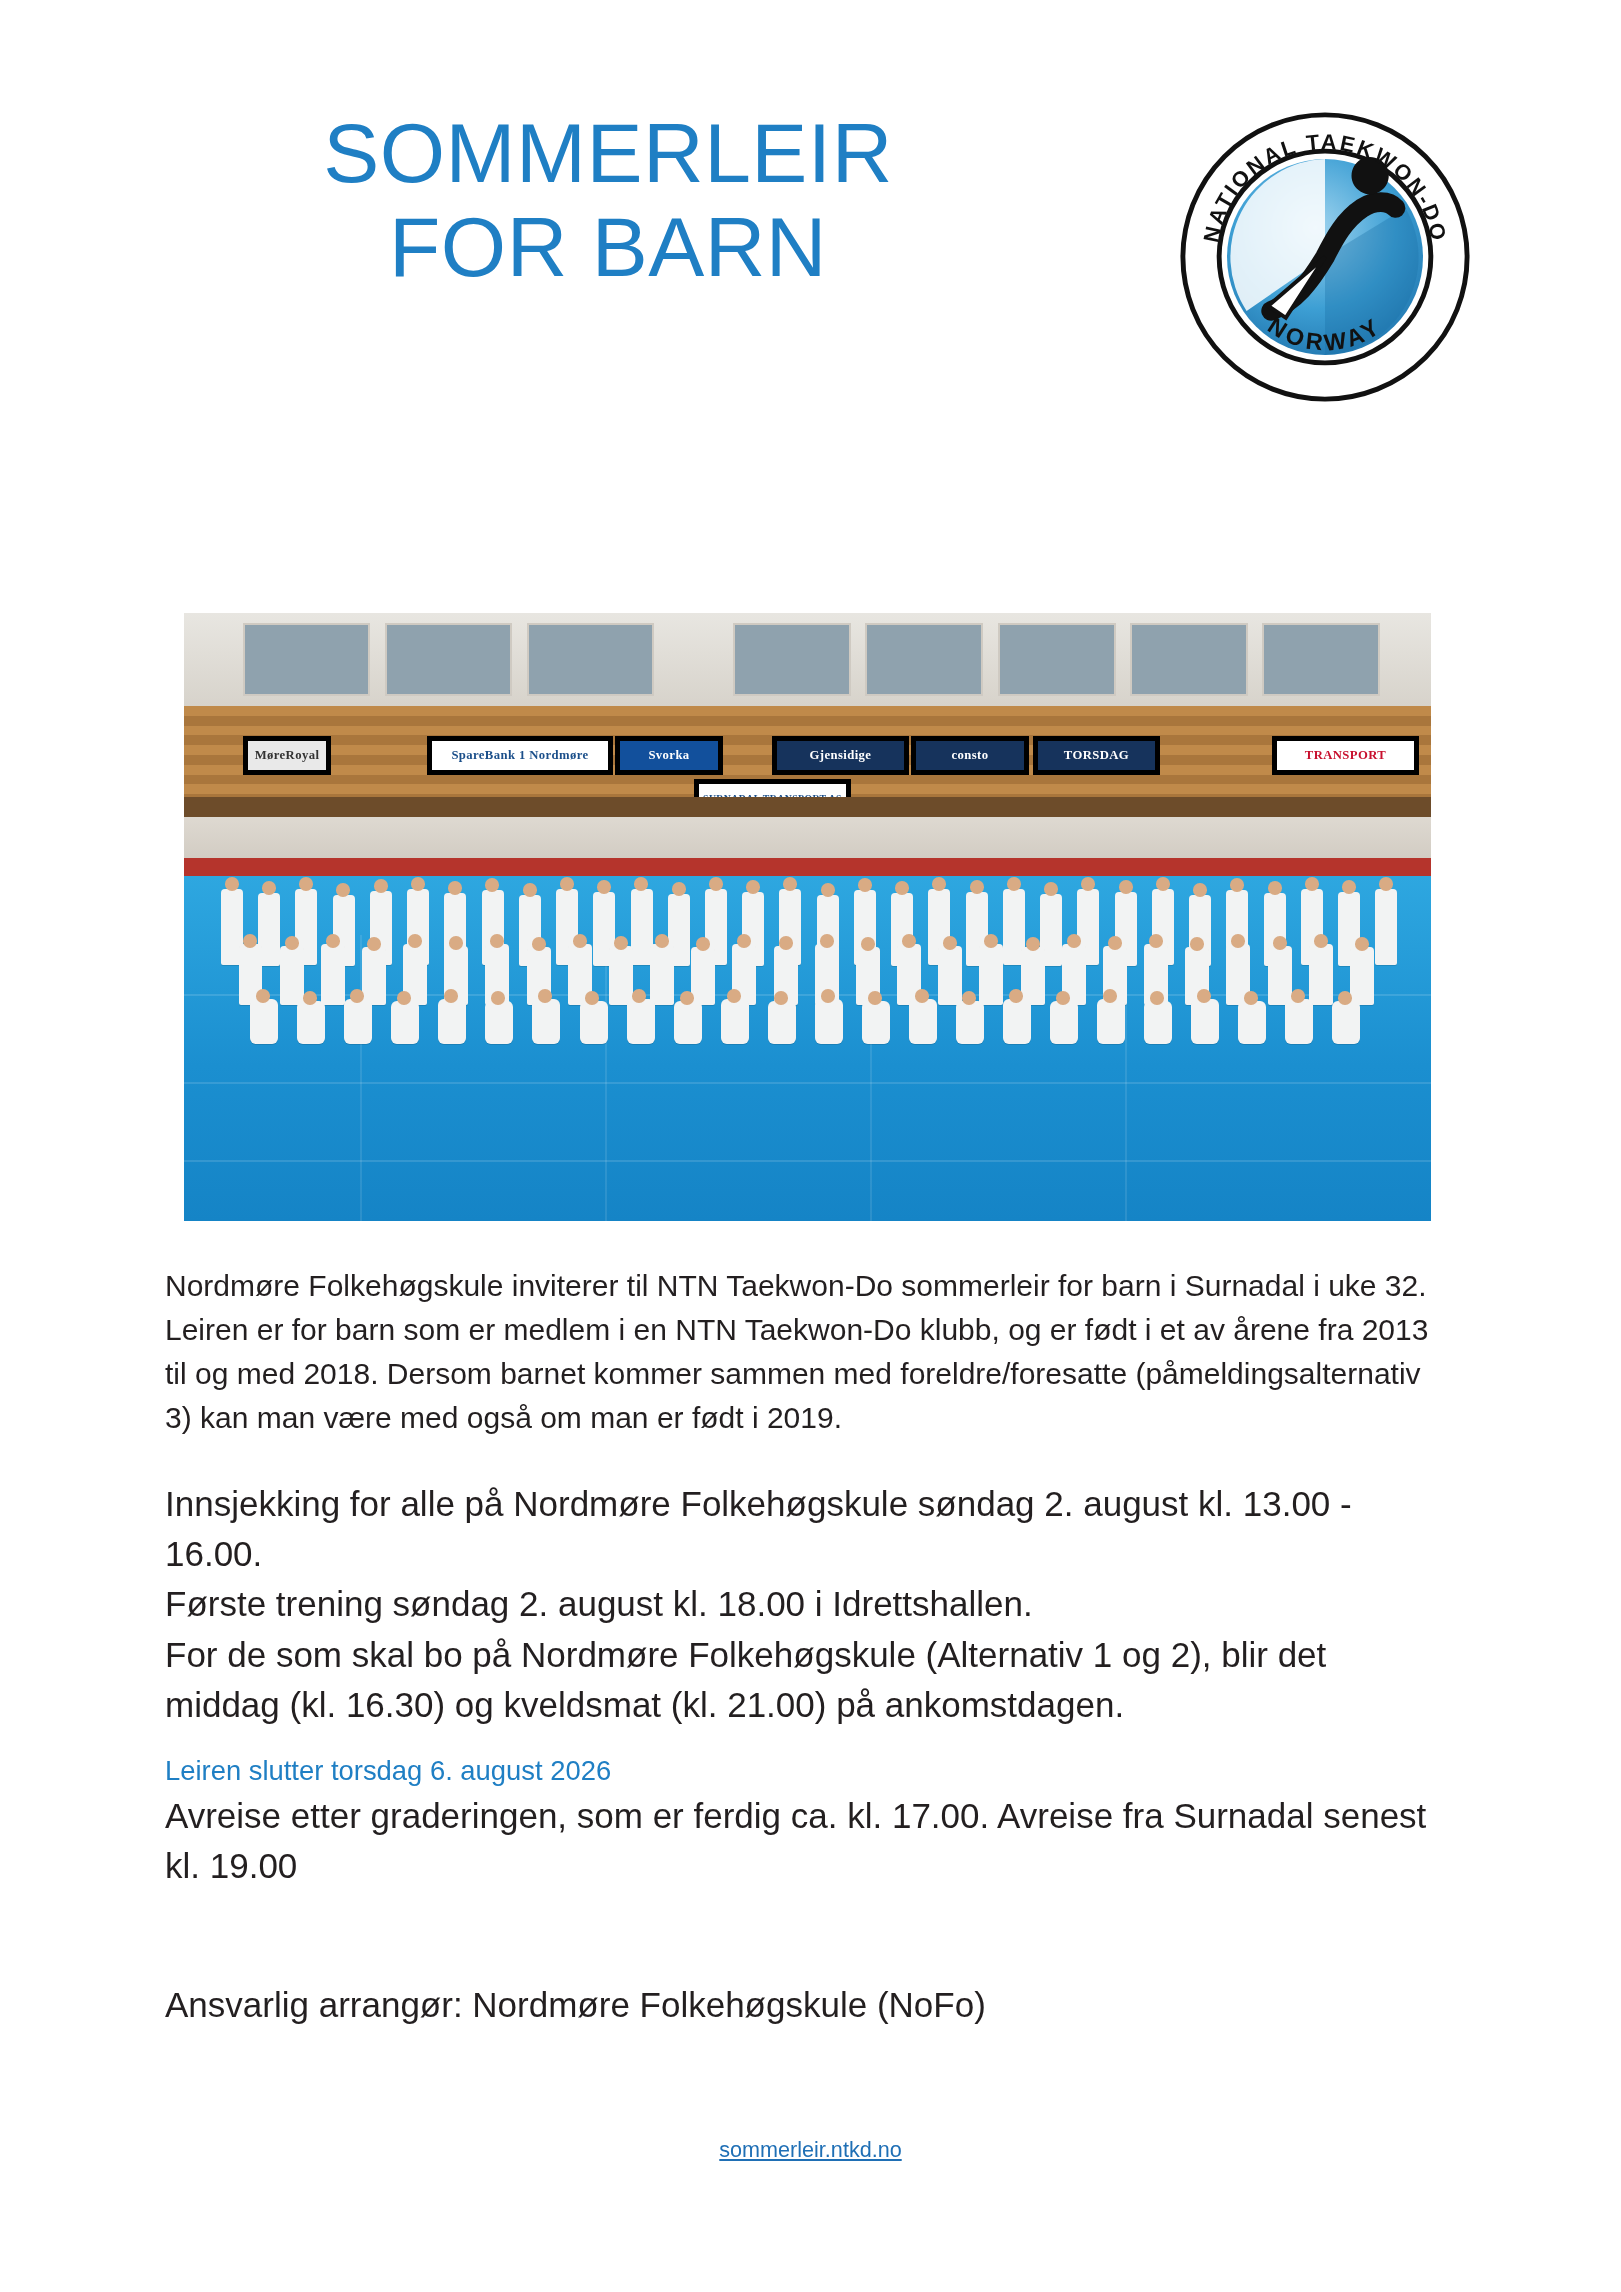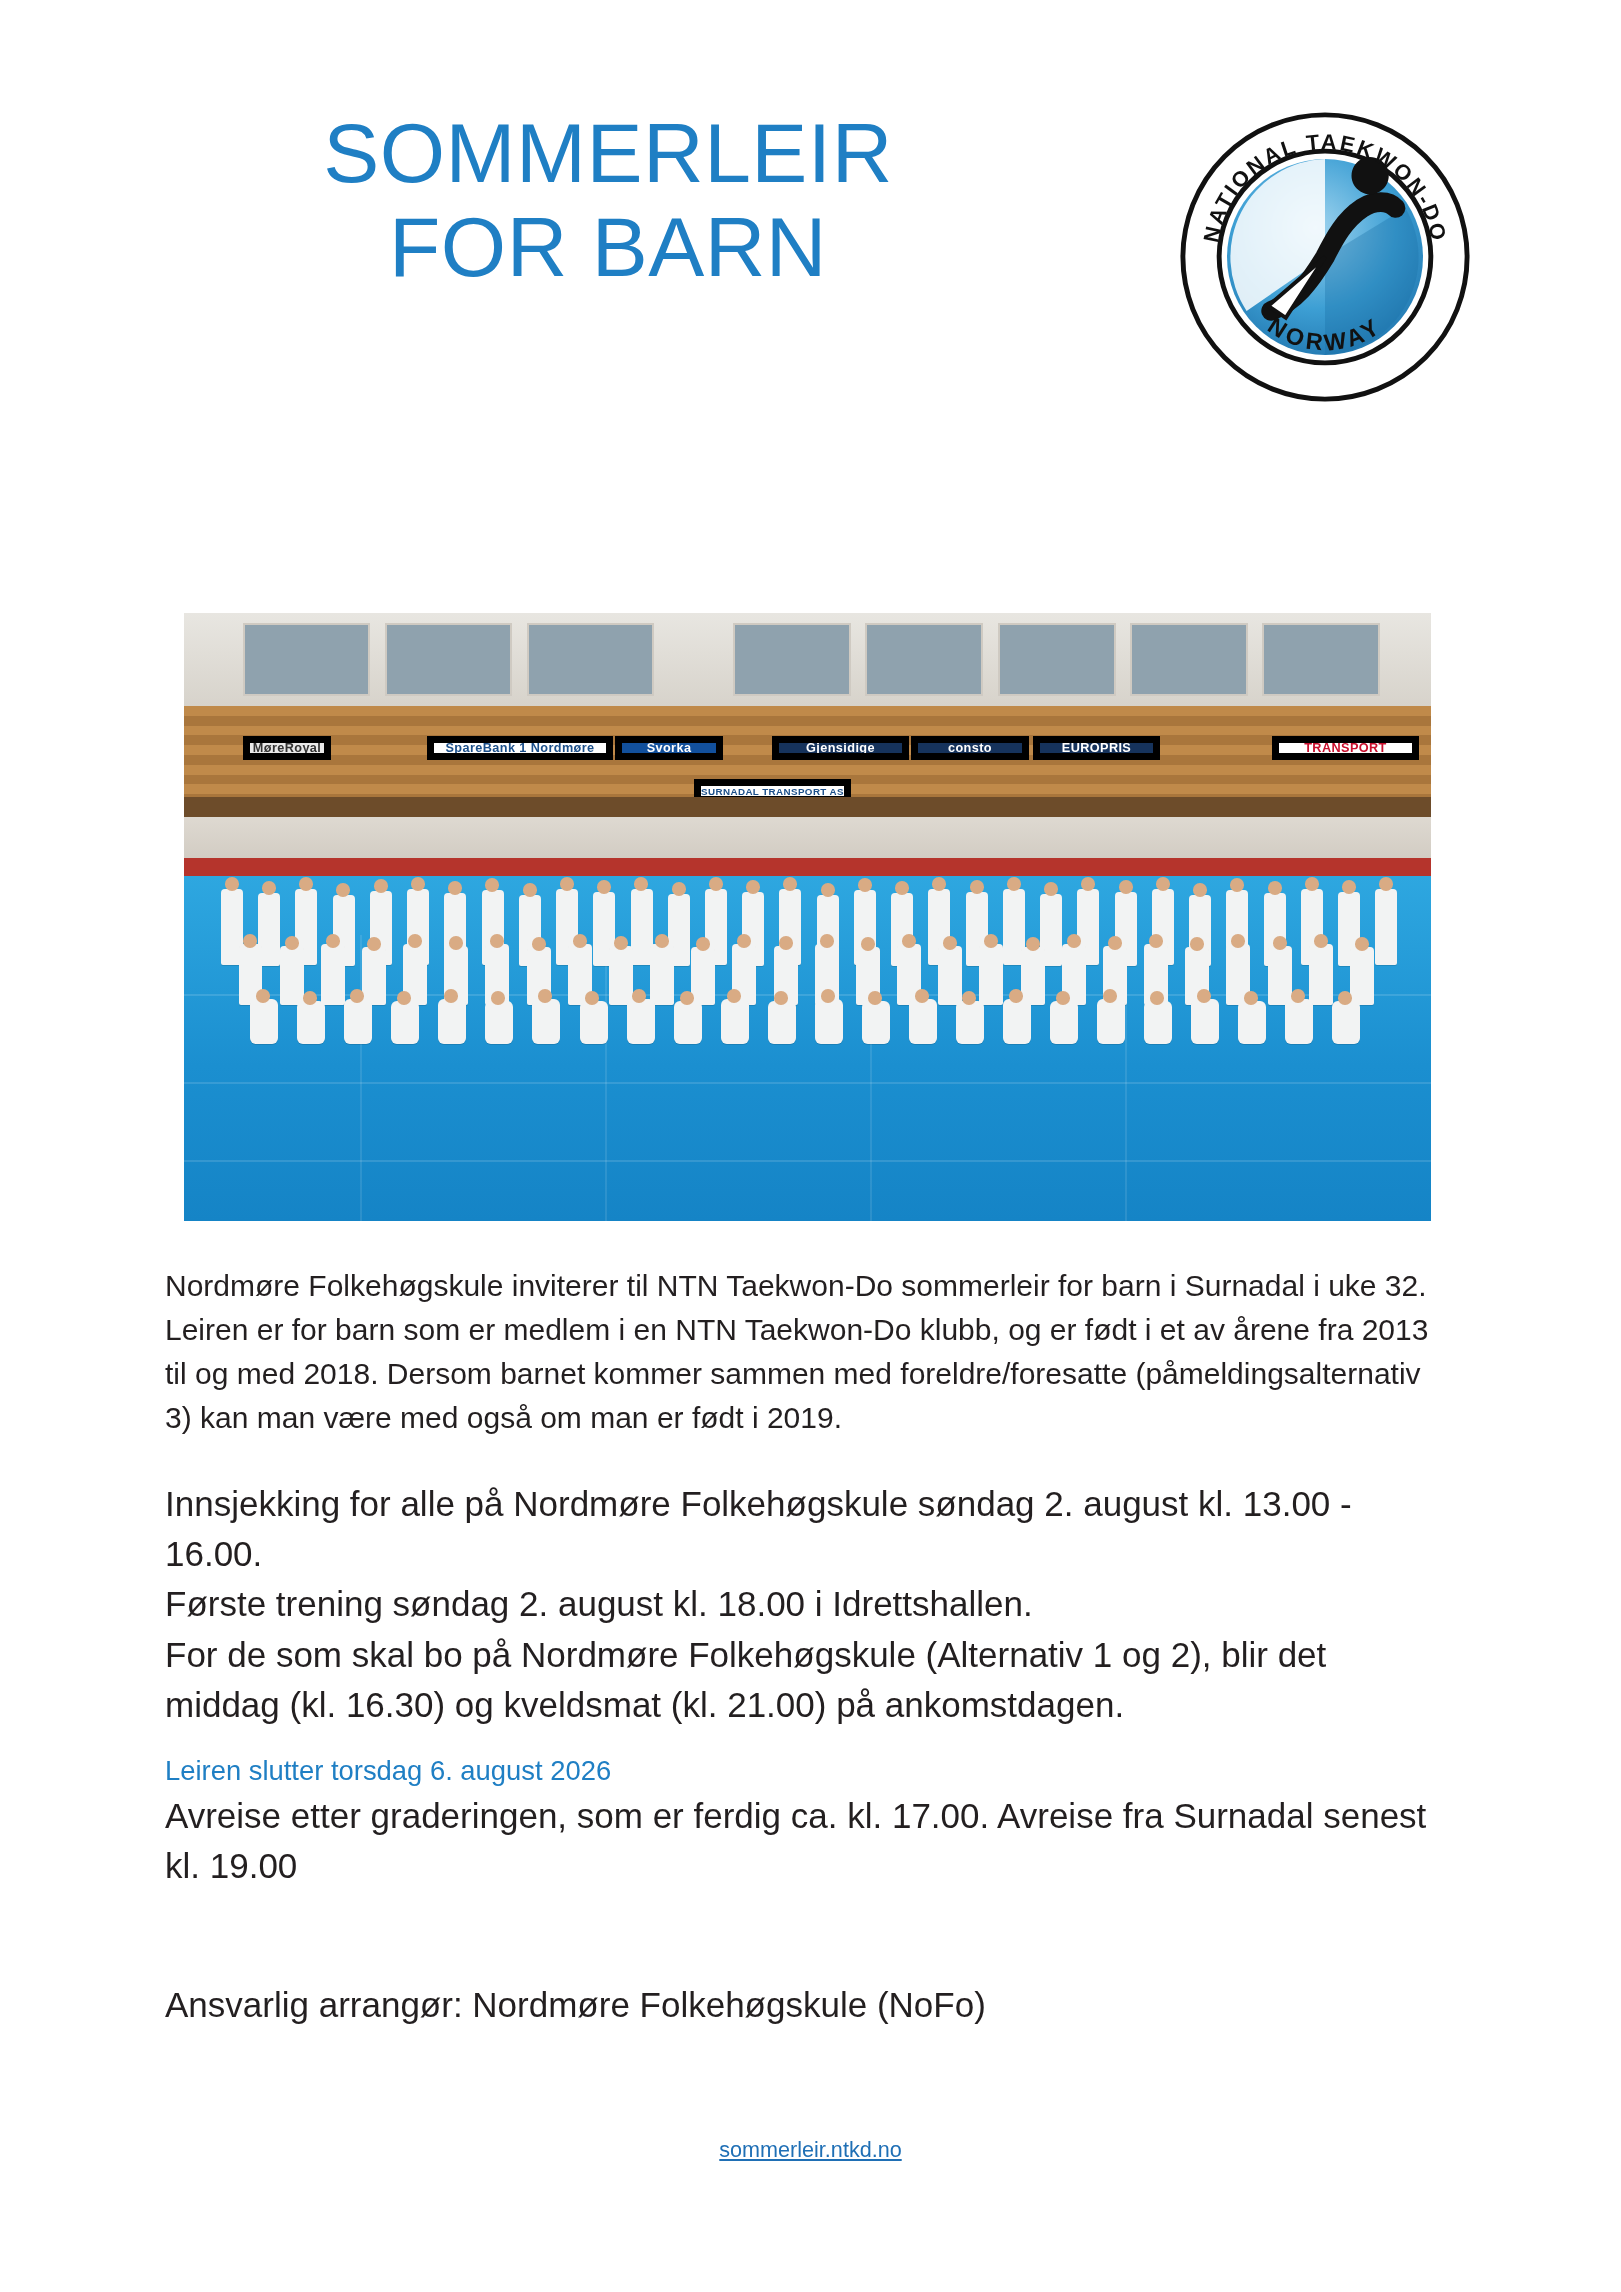--- a/index.html
+++ b/index.html
@@ -95,25 +95,25 @@
     );
   }
   .ph-railing {
     position:absolute; left:0; top:184px; width:100%; height:19.6px;
     background:#6d4c2a;
   }
   .ph-ads {
     position:absolute; left:0; top:123px; width:100%; height:47px;
   }
   .ph-ad {
-    position:absolute; top:0; height:24px; background:#ffffff;
-    border:7px solid #000000; box-sizing:border-box;
+    position:absolute; top:0; height:39px; background:#ffffff;
+    border:5px solid #000000; box-sizing:border-box;
     color:#1b4f8a; font-size:12.7px; font-weight:bold;
     display:flex; align-items:center; justify-content:center;
-    letter-spacing:0.4px; overflow:hidden;
+    letter-spacing:0.4px; overflow:hidden;font-family:Liberation Serif, serif;
   }
   .ph-ad.blue { background:#12509c; color:#ffffff; }
   .ph-ad.dark { background:#16335c; color:#ffffff; }
   .ph-ad.grey { background:#e9e9e9; color:#333; }
   .ph-lower-wall {
     position:absolute; left:0; top:204px; width:100%; height:59px;
     background: linear-gradient(#ded9d1, #cdc7bd);
   }
   .ph-matRed {
     position:absolute; left:0; top:245px; width:100%; height:39px;
@@ -237,21 +237,21 @@
       <div class="ph-win" style="left:1078px;width:118px;"></div>
     </div>
     <div class="ph-stand"></div>
     <div class="ph-ads">
       <div class="ph-ad grey" style="left:59px;width:88px;">MøreRoyal</div>
       <div class="ph-ad" style="left:243px;width:186px;">SpareBank 1 Nordmøre</div>
       <div class="ph-ad blue" style="left:431px;width:108px;">Svorka</div>
       <div class="ph-ad dark" style="left:588px;width:137px;">Gjensidige</div>
       <div class="ph-ad" style="left:510px;top:43px;width:157px;font-size:9.8px;">SURNADAL TRANSPORT AS</div>
       <div class="ph-ad dark" style="left:727px;width:118px;">consto</div>
-      <div class="ph-ad dark" style="left:849px;width:127px;">EUROPRIS</div>
+      <div class="ph-ad dark" style="left:849px;width:127px;">TORSDAG</div>
       <div class="ph-ad" style="left:1088px;width:147px;color:#c8102e;">TRANSPORT</div>
     </div>
     <div class="ph-railing"></div>
     <div class="ph-lower-wall"></div>
     <div class="ph-matRed"></div>
     <div class="ph-mat">
       <div class="ph-matline" style="left:0;top:118px;width:100%;"></div>
       <div class="ph-matline" style="left:0;top:206px;width:100%;"></div>
       <div class="ph-matline" style="left:0;top:284px;width:100%;"></div>
       <div class="ph-matlineV" style="left:176px;top:59px;height:294px;"></div>

